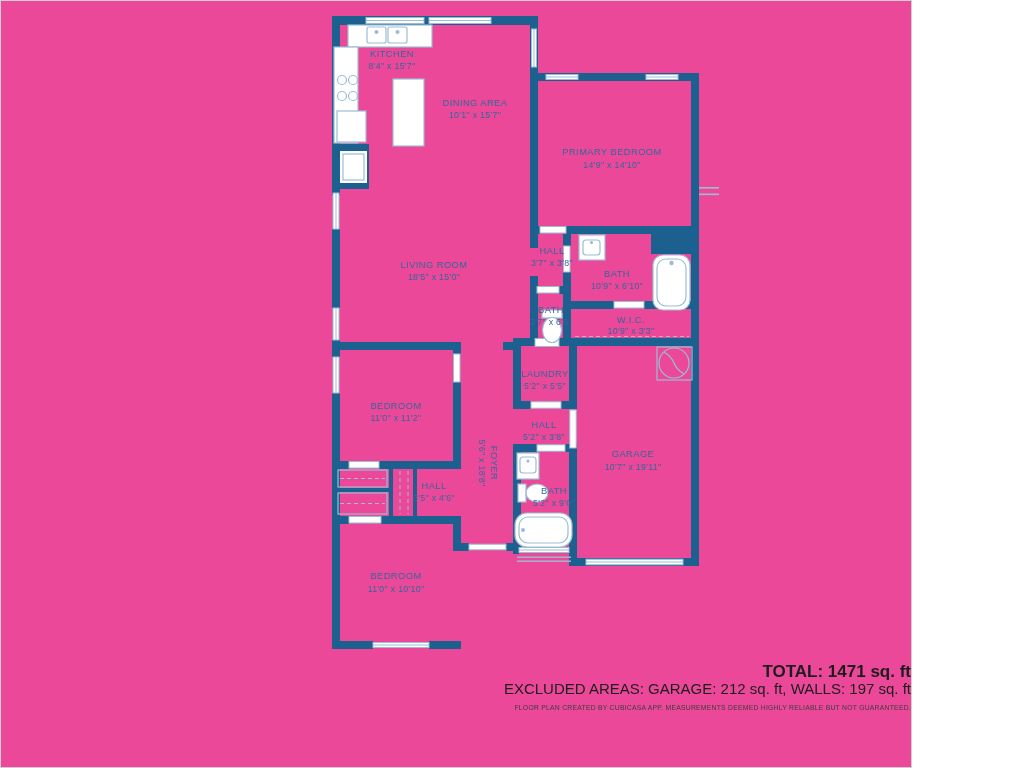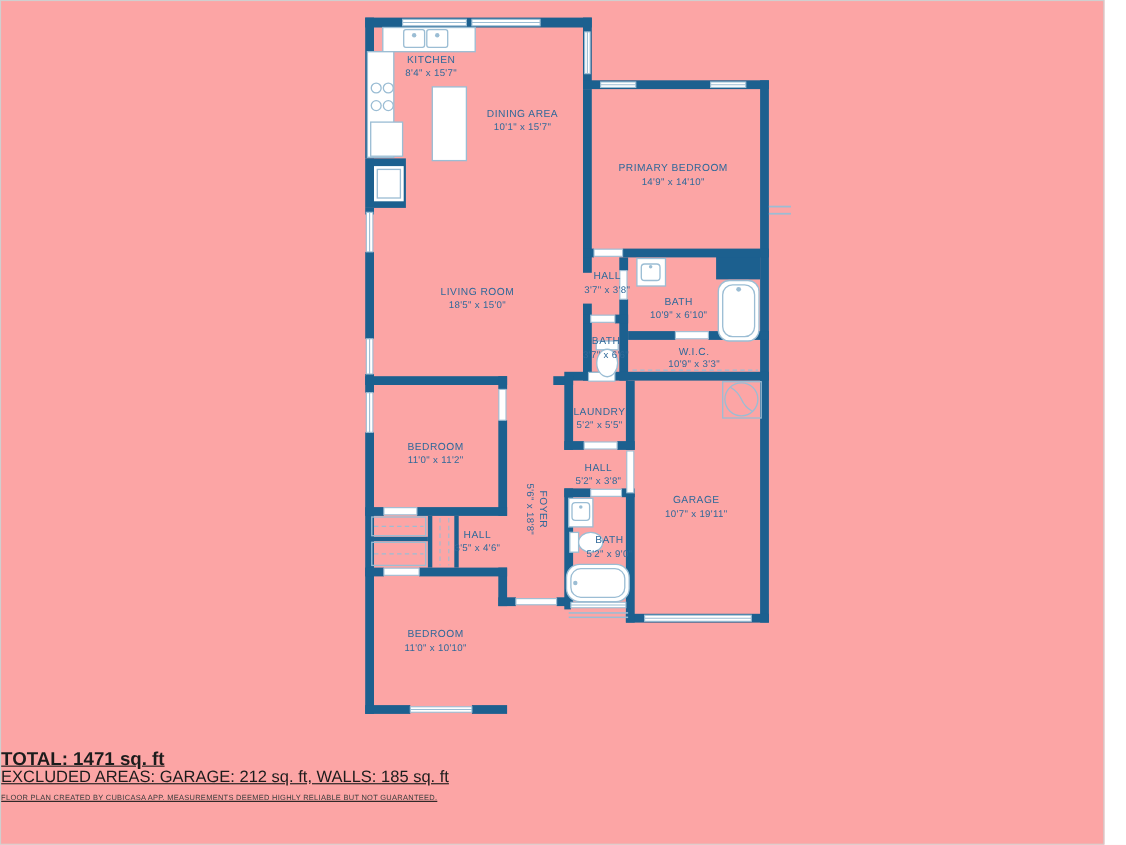--- a/index.html
+++ b/index.html
@@ -1,34 +1,34 @@
 <!DOCTYPE html>
 <html style="--wall: #1c608f; --label: #30699a; --fixture: #9bbdd4;"><head>
 <meta charset="utf-8">
 <style>
   html,body{margin:0;padding:0;background:#fff;}
   .page{
-    position:relative;width:1004px;height:768px;background:#fca5a5;
+    position:relative;width:912px;height:768px;background:#ec4899;
     box-sizing:border-box;border:1px solid #cfcfcf;overflow:hidden;
     font-family:"Liberation Sans", sans-serif;
   }
   svg{position:absolute;left:0;top:0;}
   .walls rect{fill:var(--wall,#1c608f);}
   .win{fill:#ffffff;stroke:var(--fixture,#9bbdd4);stroke-width:1;}
   .winline{stroke:var(--fixture,#9bbdd4);stroke-width:1;}
   .leaf{fill:#ffffff;stroke:var(--fixture,#9bbdd4);stroke-width:1;}
   .fx{fill:#ffffff;stroke:var(--fixture,#9bbdd4);stroke-width:1.2;}
   .fxl{fill:none;stroke:var(--fixture,#9bbdd4);stroke-width:1.2;}
   .dot{fill:var(--fixture,#9bbdd4);}
   .dash{stroke:var(--fixture,#9bbdd4);stroke-width:1;stroke-dasharray:4 3;fill:none;}
   .thin{fill:var(--fixture,#9bbdd4);}
   .rname{font-size:9.3px;letter-spacing:.45px;text-anchor:middle;fill:var(--label,#30699a);}
   .rdims{font-size:8.8px;letter-spacing:.3px;text-anchor:middle;fill:var(--label,#30699a);}
   .summary{
-    position:absolute;left:0;top:680px;width:100%;text-align:left;color:#1c1c1c;text-decoration:underline;
+    position:absolute;left:0;top:662px;width:100%;text-align:right;color:#1c1c1c;
   }
   .summary .total{font-size:17px;font-weight:bold;line-height:17px;}
   .summary .floor1{font-size:15px;line-height:17px;}
   .summary .excluded{font-size:15px;line-height:17px;}
   .summary .disclaimer{font-size:6.8px;letter-spacing:.25px;color:#3c3c3c;margin-top:7px;}
 </style>
 </head>
 <body>
 
 <div class="page">
@@ -272,16 +272,16 @@
       <text class="rdims" x="433" y="500">3'5" x 4'6"</text>
     </g>
     <g>
       <text class="rname" x="395" y="578">BEDROOM</text>
       <text class="rdims" x="395" y="591">11'0" x 10'10"</text>
     </g>
   </svg>
 
   <div class="summary">
     <div class="total">TOTAL: 1471 sq. ft</div>
-    <div class="excluded">EXCLUDED AREAS: GARAGE: 212 sq. ft, WALLS: 185 sq. ft</div>
+    <div class="excluded">EXCLUDED AREAS: GARAGE: 212 sq. ft, WALLS: 197 sq. ft</div>
     <div class="disclaimer">FLOOR PLAN CREATED BY CUBICASA APP. MEASUREMENTS DEEMED HIGHLY RELIABLE BUT NOT GUARANTEED.</div>
   </div>
 </div>
 
 </body></html>

